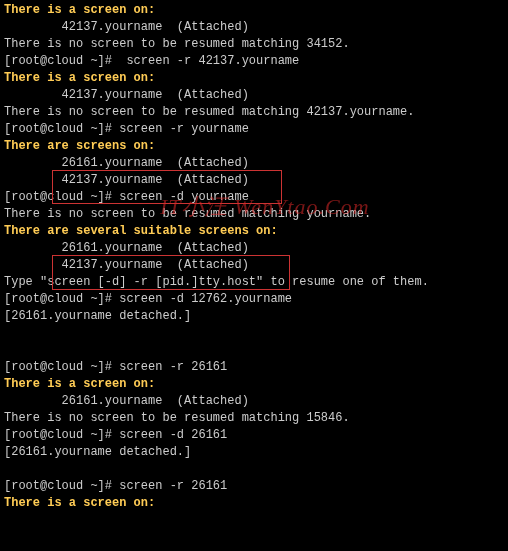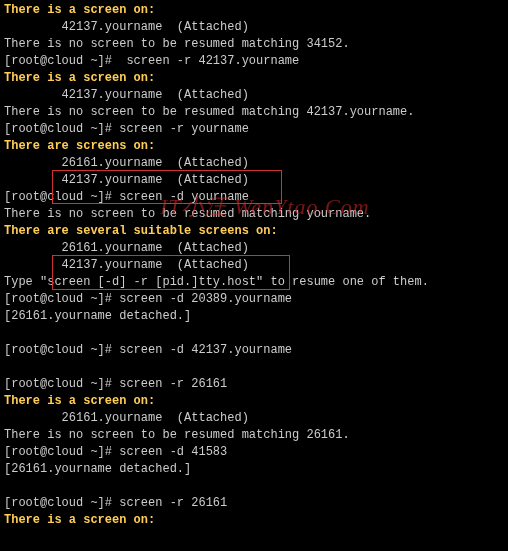--- a/index.html
+++ b/index.html
@@ -54,30 +54,29 @@
     <div class="line"><span>[root@cloud ~]# screen -r yourname</span></div>
     <div class="line"><span class="yellow">There are screens on:</span></div>
     <div class="line"><span>        26161.yourname  (Attached)</span></div>
     <div class="line"><span>        42137.yourname  (Attached)</span></div>
     <div class="line"><span>[root@cloud ~]# screen -d yourname</span></div>
     <div class="line"><span>There is no screen to be resumed matching yourname.</span></div>
     <div class="line"><span class="yellow">There are several suitable screens on:</span></div>
     <div class="line"><span>        26161.yourname  (Attached)</span></div>
     <div class="line"><span>        42137.yourname  (Attached)</span></div>
     <div class="line"><span>Type "screen [-d] -r [pid.]tty.host" to resume one of them.</span></div>
-    <div class="line"><span>[root@cloud ~]# screen -d 20389.yourname</span></div>
+    <div class="line"><span>[root@cloud ~]# screen -d 12762.yourname</span></div>
     <div class="line"><span>[26161.yourname detached.]</span></div>
     <div class="line">&nbsp;</div>
-    <div class="line"><span>[root@cloud ~]# screen -d 42137.yourname</span></div>
     <div class="line">&nbsp;</div>
     <div class="line"><span>[root@cloud ~]# screen -r 26161</span></div>
     <div class="line"><span class="yellow">There is a screen on:</span></div>
     <div class="line"><span>        26161.yourname  (Attached)</span></div>
-    <div class="line"><span>There is no screen to be resumed matching 26161.</span></div>
-    <div class="line"><span>[root@cloud ~]# screen -d 41583</span></div>
+    <div class="line"><span>There is no screen to be resumed matching 15846.</span></div>
+    <div class="line"><span>[root@cloud ~]# screen -d 26161</span></div>
     <div class="line"><span>[26161.yourname detached.]</span></div>
     <div class="line">&nbsp;</div>
     <div class="line"><span>[root@cloud ~]# screen -r 26161</span></div>
     <div class="line"><span class="yellow">There is a screen on:</span></div>
   </div>
 
 <div class="redbox box1"></div>
 <div class="redbox box2"></div>
 
 <div class="watermark">IT小汪 WenYtao.Com</div>

